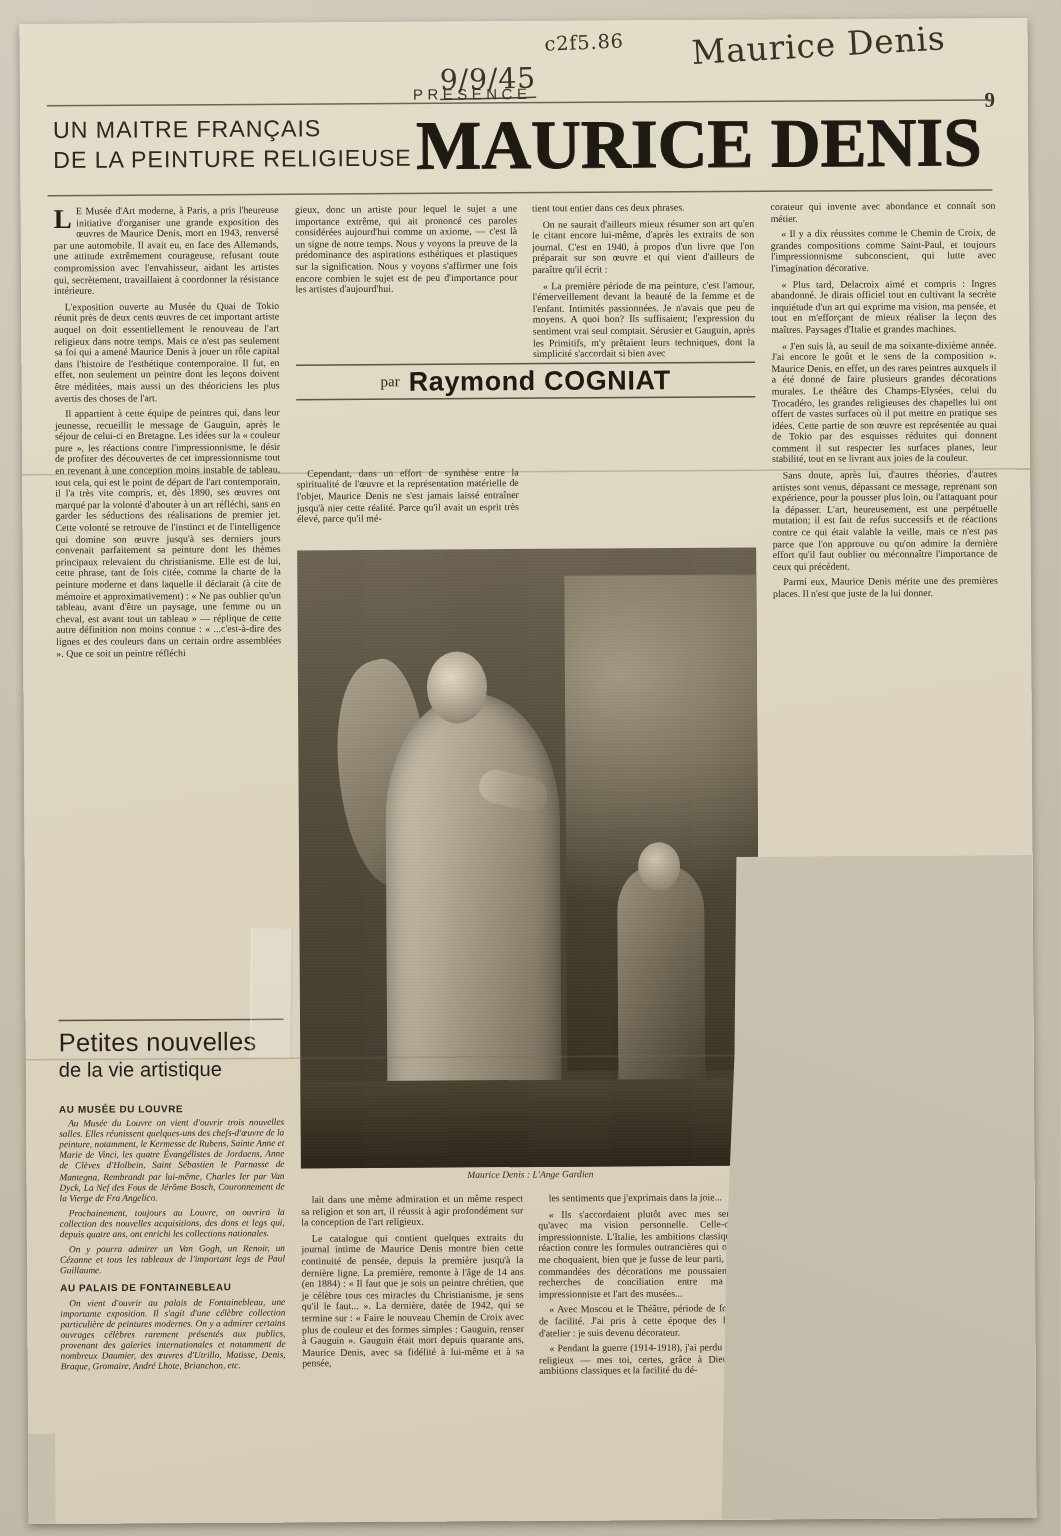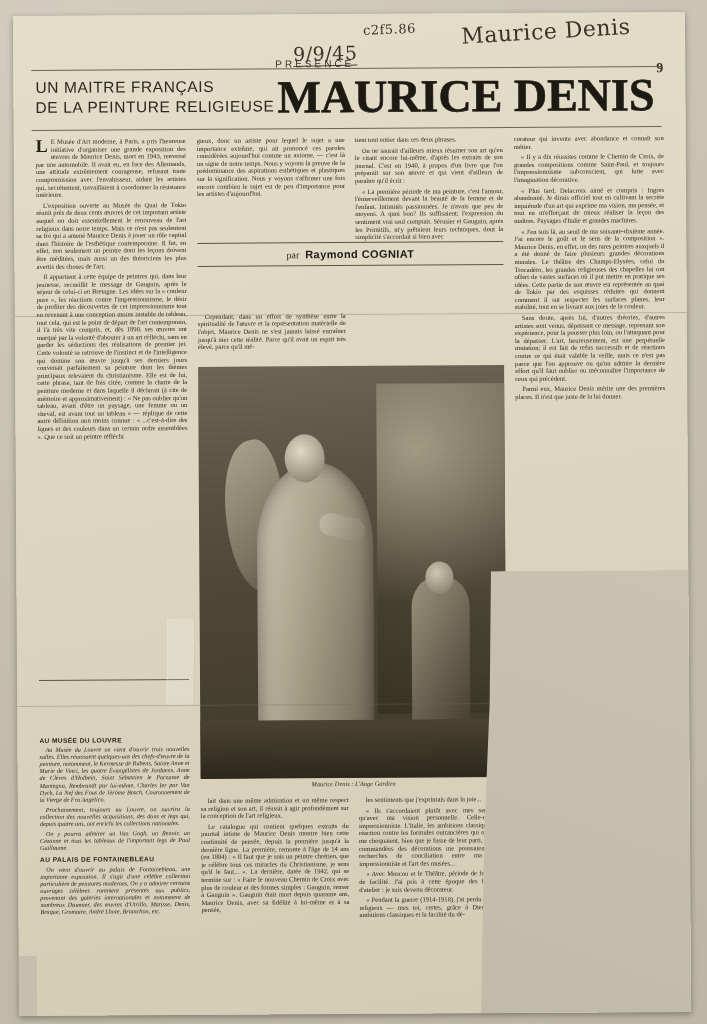--- a/index.html
+++ b/index.html
@@ -81,21 +81,21 @@
     padding:1px 3px 0 0;color:#241f19;
   }
   
   #byline{
     position:absolute;left:183px;top:228px;width:306px;height:22px;
     border-top:1px solid #5d5446;border-bottom:1px solid #5d5446;
     display:flex;align-items:center;justify-content:center;gap:6px;
     font-family:"Liberation Sans", sans-serif;
   }
   #byline .par{font-size:10px;color:#2c261e;font-family:"Liberation Serif",serif;}
-  #byline .nm{font-size:11px;font-weight:bold;color:#1f1a14;letter-spacing:.4px;}
+  #byline .nm{font-size:18px;font-weight:bold;color:#1f1a14;letter-spacing:.4px;}
   
   #photo{
     position:absolute;left:183px;top:352px;width:306px;height:412px;
     background:linear-gradient(175deg,#6d6454 0%,#57503f 30%,#4a4334 60%,#3e3829 100%);
     overflow:hidden;
   }
   #photo .grain{position:absolute;inset:0;opacity:.35;
     background:repeating-linear-gradient(0deg,rgba(255,255,255,.05) 0 1px,rgba(0,0,0,.05) 1px 2px);}
   .figure{position:absolute;}
   #angel-body{
@@ -230,20 +230,24 @@
       <div id="angel-head" class="figure"></div>
       <div id="angel-arm" class="figure"></div>
       <div id="child" class="figure"></div>
       <div id="child-head" class="figure"></div>
       <div id="ground" class="figure"></div>
       <div class="grain"></div>
     </div>
     <div id="photo-caption">Maurice Denis : L'Ange Gardien</div>
 
     <div id="rule-feature"></div>
+    <div id="feature-title">
+      <div class="l1">Petites nouvelles</div>
+      <div class="l2">de la vie artistique</div>
+    </div>
     <div id="feature-body">
       <div class="sub">AU MUSÉE DU LOUVRE</div>
       <p>Au Musée du Louvre on vient d'ouvrir trois nouvelles salles. Elles réunissent quelques-uns des chefs-d'œuvre de la peinture, notamment, le Kermesse de Rubens, Sainte Anne et Marie de Vinci, les quatre Évangélistes de Jordaens, Anne de Clèves d'Holbein, Saint Sébastien le Parnasse de Mantegna, Rembrandt par lui-même, Charles Ier par Van Dyck, La Nef des Fous de Jérôme Bosch, Couronnement de la Vierge de Fra Angelico.</p>
       <p>Prochainement, toujours au Louvre, on ouvrira la collection des nouvelles acquisitions, des dons et legs qui, depuis quatre ans, ont enrichi les collections nationales.</p>
       <p>On y pourra admirer un Van Gogh, un Renoir, un Cézanne et tous les tableaux de l'important legs de Paul Guillaume.</p>
       <div class="sub">AU PALAIS DE FONTAINEBLEAU</div>
       <p>On vient d'ouvrir au palais de Fontainebleau, une importante exposition. Il s'agit d'une célèbre collection particulière de peintures modernes. On y a admirer certains ouvrages célèbres rarement présentés aux publics, provenant des galeries internationales et notamment de nombreux Daumier, des œuvres d'Utrillo, Matisse, Denis, Braque, Gromaire, André Lhote, Brianchon, etc.</p>
     </div>
 
     <div id="col2b">

